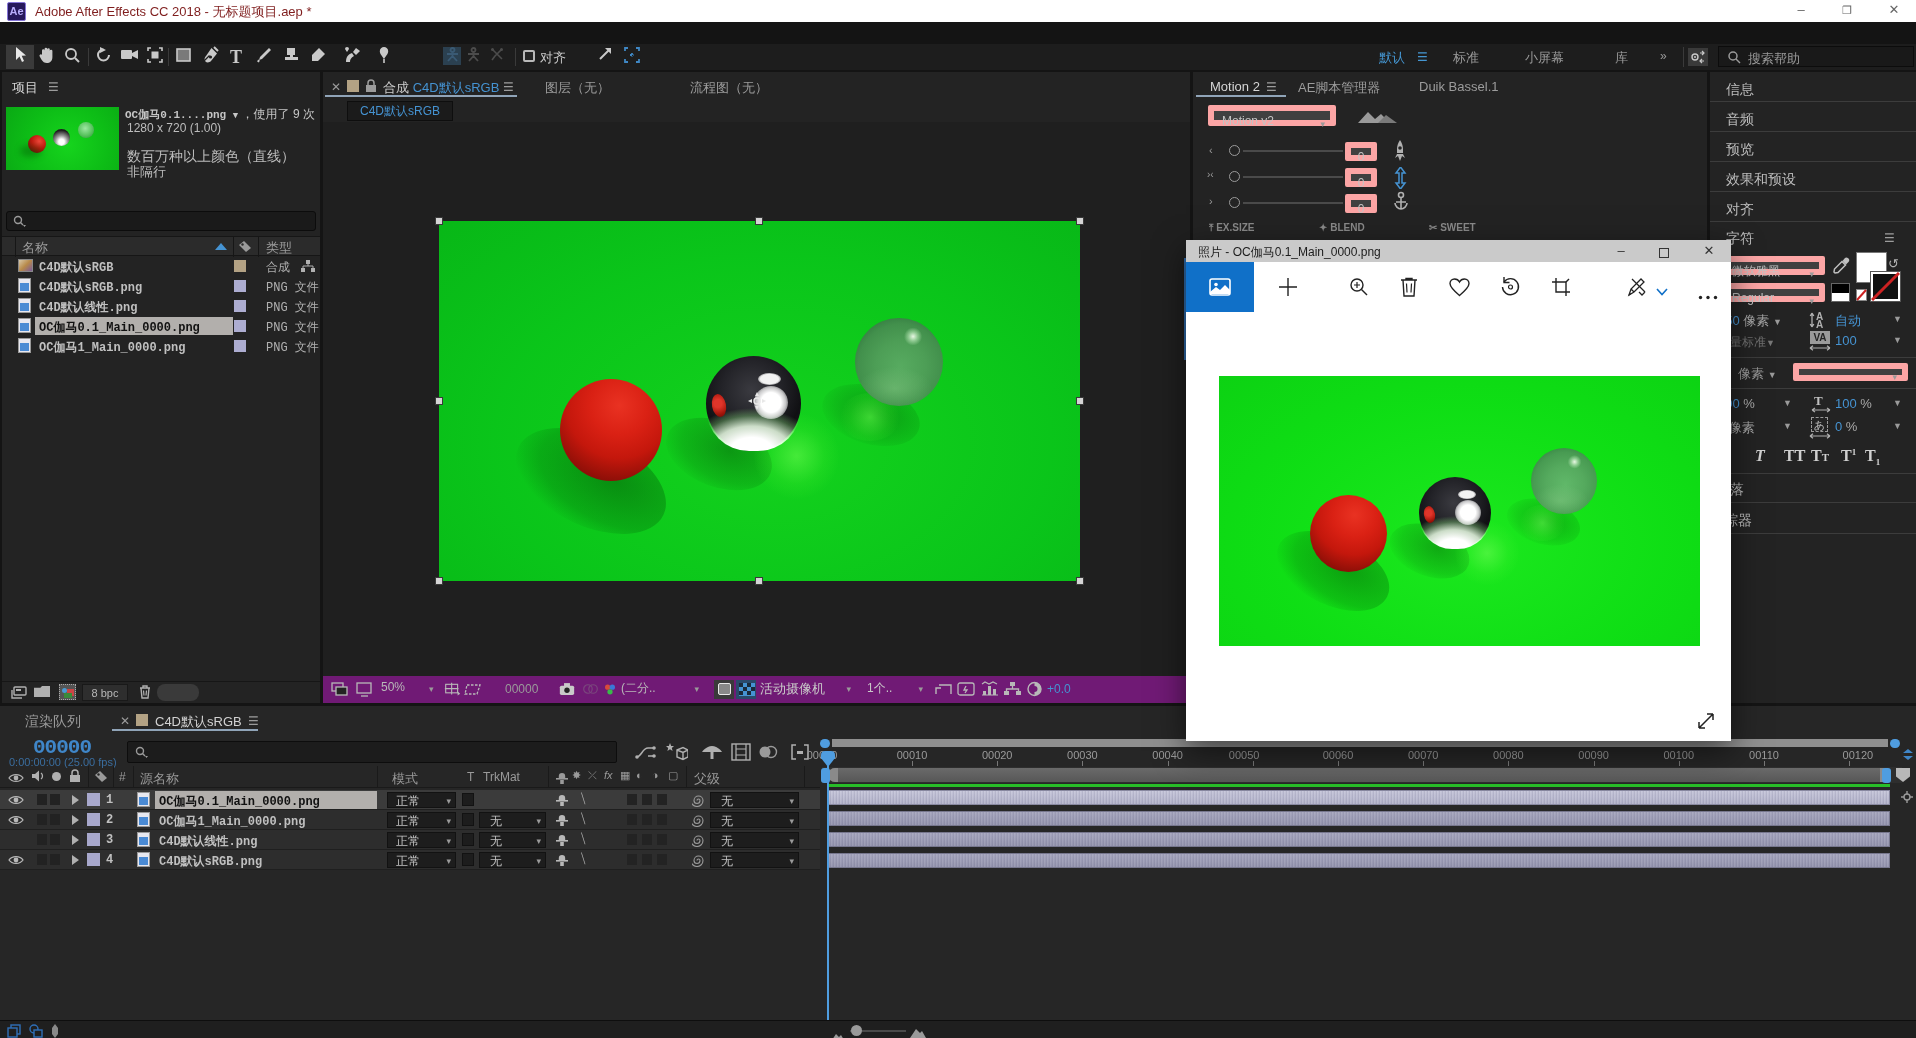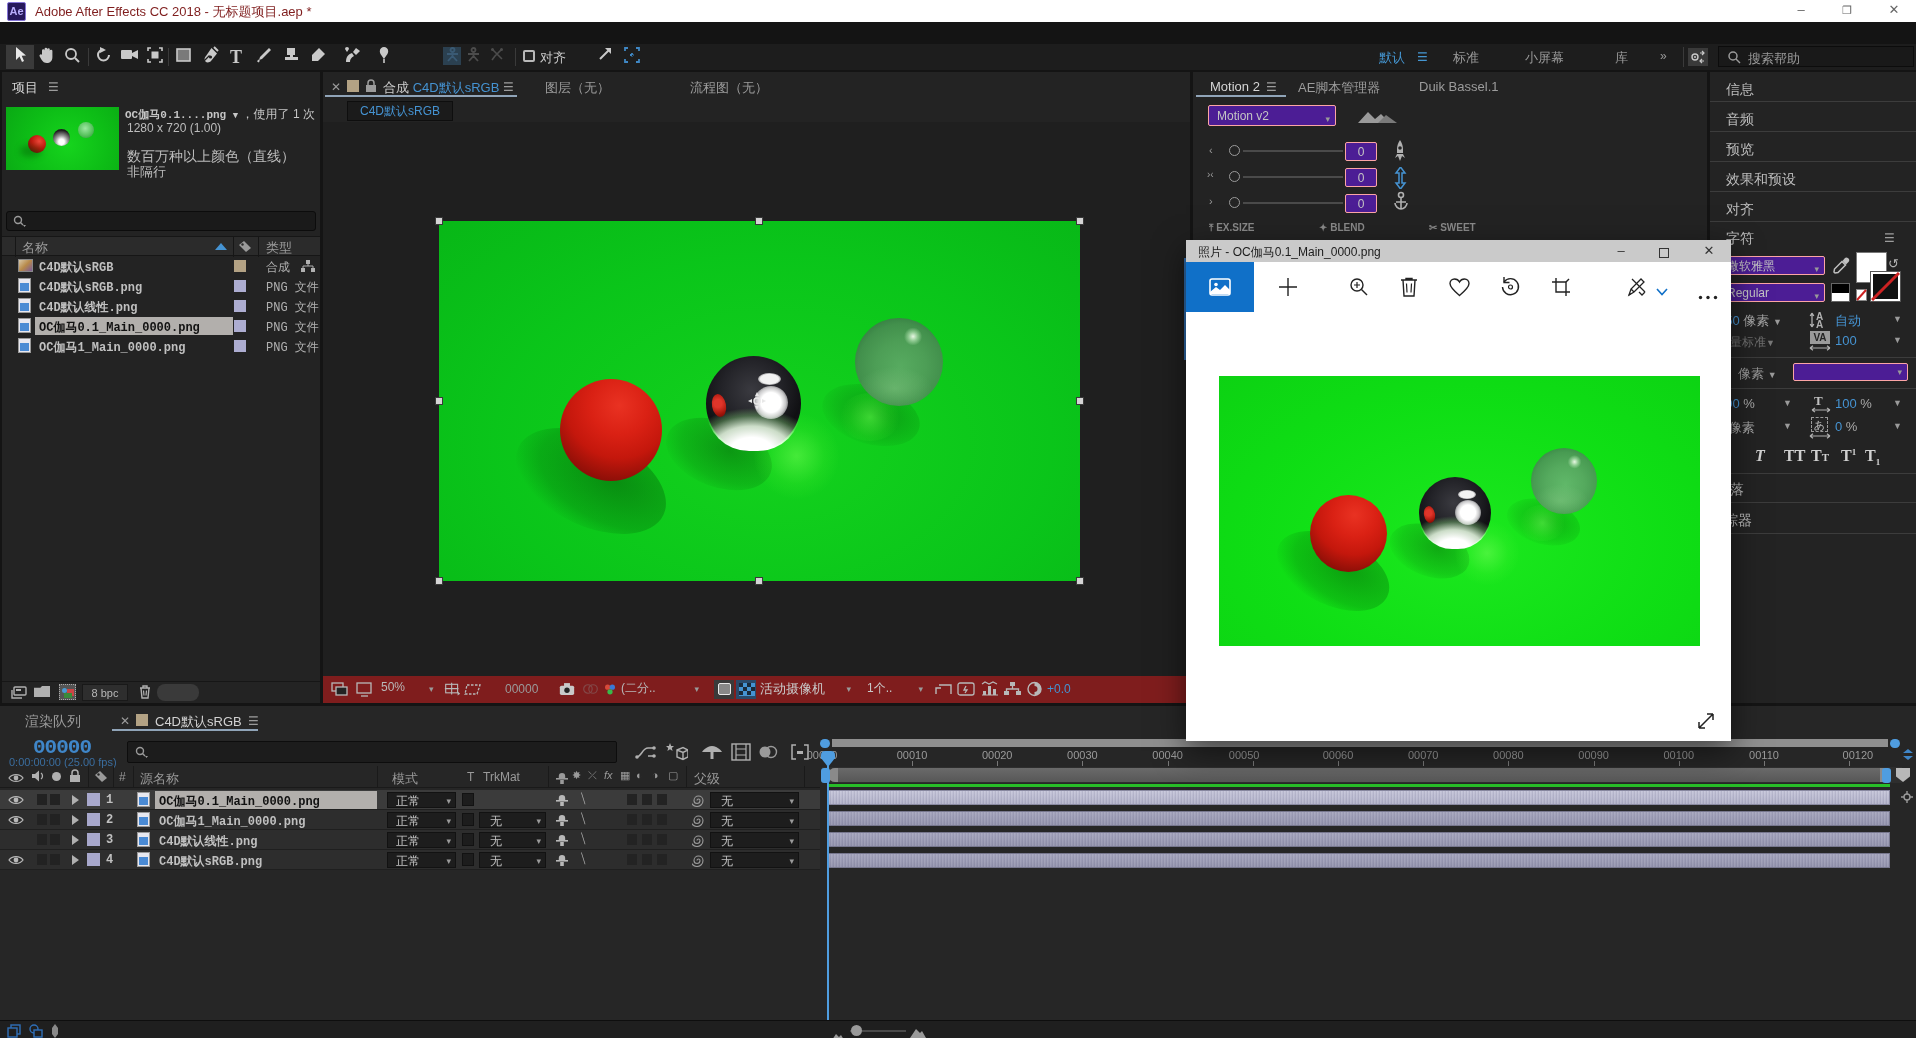--- a/index.html
+++ b/index.html
@@ -17,21 +17,21 @@
 
 #menubar { left:0; top:22px; width:1916px; height:22px; background:#ffffff; }
 .menu-item { position:absolute; top:5px; font-size:12px; color:#1c1c1c; }
 
 #toolbar { left:0; top:44px; width:1916px; height:26px; background:#1d1d1d; }
 .tool { position:absolute; top:2px; width:24px; height:22px; color:#c9c9c9; font-size:15px; text-align:center; line-height:22px; }
 
 .panel { position:absolute; background:#232323; }
 .ptab { position:absolute; font-size:13px; color:#9c9c9c; }
 .ptab.act { color:#d6d6d6; }
-.dd { position:absolute; background:#4c1d95; border:1px solid #fca5a5; border-radius:2px; color:#c4c4c4; font-size:12px; }
+.dd { position:absolute; background:#404040; border:6px solid #fca5a5; border-radius:2px; color:#c4c4c4; font-size:12px; }
 .ddv { position:absolute; right:5px; top:3px; color:#9a9a9a; font-size:9px; }
 
 #proj { left:2px; top:72px; width:318px; height:631px; }
 
 #comp { left:323px; top:72px; width:867px; height:631px; }
 #viewer { position:absolute; left:0; top:50px; width:867px; height:554px; background:#1f1f1f; }
 #canvas { position:absolute; left:116px; top:99px; width:641px; height:360px; background:#09c51a; overflow:hidden; }
 .handle { position:absolute; width:8px; height:8px; background:#d4d4d4; border:1px solid #3a3a3a; }
 
 #motion { left:1193px; top:72px; width:514px; height:631px; }
@@ -178,21 +178,21 @@
   <div class="ptab act" style="left:10px;top:7px;">项目</div>
   <div class="abs" style="left:46px;top:8px;color:#9c9c9c;font-size:12px;">☰</div>
 
   <div class="abs" style="left:4px;top:35px;width:113px;height:63px;background:radial-gradient(circle at 55% 60%, #16d41d 0%, #0dbd16 55%, #0aa914 100%);overflow:hidden;">
     <div class="sphere" style="left:22px;top:28px;width:18px;height:18px;background:radial-gradient(circle at 62% 35%, #f0473a 0%, #c41b10 45%, #5e0a08 100%);"></div>
     <div class="abs" style="left:14px;top:38px;width:22px;height:12px;background:rgba(0,60,0,0.35);border-radius:50%;filter:blur(3px);"></div>
     <div class="sphere" style="left:47px;top:22px;width:17px;height:17px;background:radial-gradient(circle at 50% 75%, #ffffff 18%, #9a9a9a 40%, #1c1c1c 75%);"></div>
     <div class="sphere" style="left:72px;top:15px;width:16px;height:16px;background:radial-gradient(circle at 45% 40%, #9fe8a2 0%, #59c35f 55%, #2d8a38 100%);"></div>
   </div>
 
-  <div class="abs" style="left:123px;top:34px;white-space:nowrap;font-size:11px;font-weight:bold;color:#c6c6c6;font-family:'Liberation Mono',monospace;">OC伽马0.1....png <span style="font-size:9px;">▼</span><span style="font-family:'Liberation Sans';font-weight:normal;font-size:12px;"> ，使用了 1 次</span></div>
+  <div class="abs" style="left:123px;top:34px;white-space:nowrap;font-size:11px;font-weight:bold;color:#c6c6c6;font-family:'Liberation Mono',monospace;">OC伽马0.1....png <span style="font-size:9px;">▼</span><span style="font-family:'Liberation Sans';font-weight:normal;font-size:12px;"> ，使用了 9 次</span></div>
   <div class="abs" style="left:125px;top:49px;font-size:12px;color:#bdbdbd;">1280 x 720 (1.00)</div>
   <div class="abs" style="left:125px;top:76px;font-size:14px;color:#bdbdbd;">数百万种以上颜色（直线）</div>
   <div class="abs" style="left:125px;top:91px;font-size:13px;color:#bdbdbd;">非隔行</div>
 
   <div class="abs" style="left:4px;top:139px;width:310px;height:20px;background:#1a1a1a;border:1px solid #0c0c0c;border-radius:3px;">
     <svg width="16" height="14" viewBox="0 0 16 14" style="position:absolute;left:5px;top:3px;">
           <circle cx="6" cy="5" r="3.5" fill="none" stroke="#9a9a9a" stroke-width="1.4"></circle>
           <line x1="8.5" y1="7.5" x2="11" y2="10" stroke="#9a9a9a" stroke-width="1.4"></line>
           <path d="M11 10 L14 10 L12.5 12 Z" fill="#9a9a9a"></path>
         </svg>
@@ -332,21 +332,21 @@
     <div class="handle" style="left:753px;top:95px;"></div>
     <div class="handle" style="left:112px;top:275px;"></div>
     <div class="handle" style="left:753px;top:275px;"></div>
     <div class="handle" style="left:112px;top:455px;"></div>
     <div class="handle" style="left:432px;top:455px;"></div>
     <div class="handle" style="left:753px;top:455px;"></div>
 
     <div class="abs" style="left:861px;top:136px;width:4px;height:102px;background:#2e69a8;"></div>
   </div>
 
-  <div class="abs" style="left:0;top:604px;width:867px;height:27px;background:#7f1d1d;">
+  <div class="abs" style="left:0;top:604px;width:867px;height:27px;background:#701a75;">
     <div class="abs" style="left:8px;top:6px;"><svg width="18" height="15" viewBox="0 0 18 15">
             <rect x="1" y="1" width="11" height="8" fill="none" stroke="#b8b8b8" stroke-width="1.3"></rect>
             <rect x="5" y="5" width="11" height="8" fill="#232323" stroke="#b8b8b8" stroke-width="1.3"></rect>
           </svg></div>
     <div class="abs" style="left:33px;top:6px;"><svg width="17" height="15" viewBox="0 0 17 15">
             <rect x="1" y="1" width="14" height="10" fill="none" stroke="#b8b8b8" stroke-width="1.3"></rect>
             <path d="M5 14 L12 14" stroke="#b8b8b8" stroke-width="1.3"></path>
           </svg></div>
     <div class="abs" style="left:58px;top:4px;width:60px;height:19px;color:#b8b8b8;font-size:12px;">50% <span style="font-size:9px;position:absolute;left:48px;top:4px;color:#9a9a9a;">▾</span></div>
     <div class="abs" style="left:121px;top:5px;"><svg width="17" height="16" viewBox="0 0 20 17">

